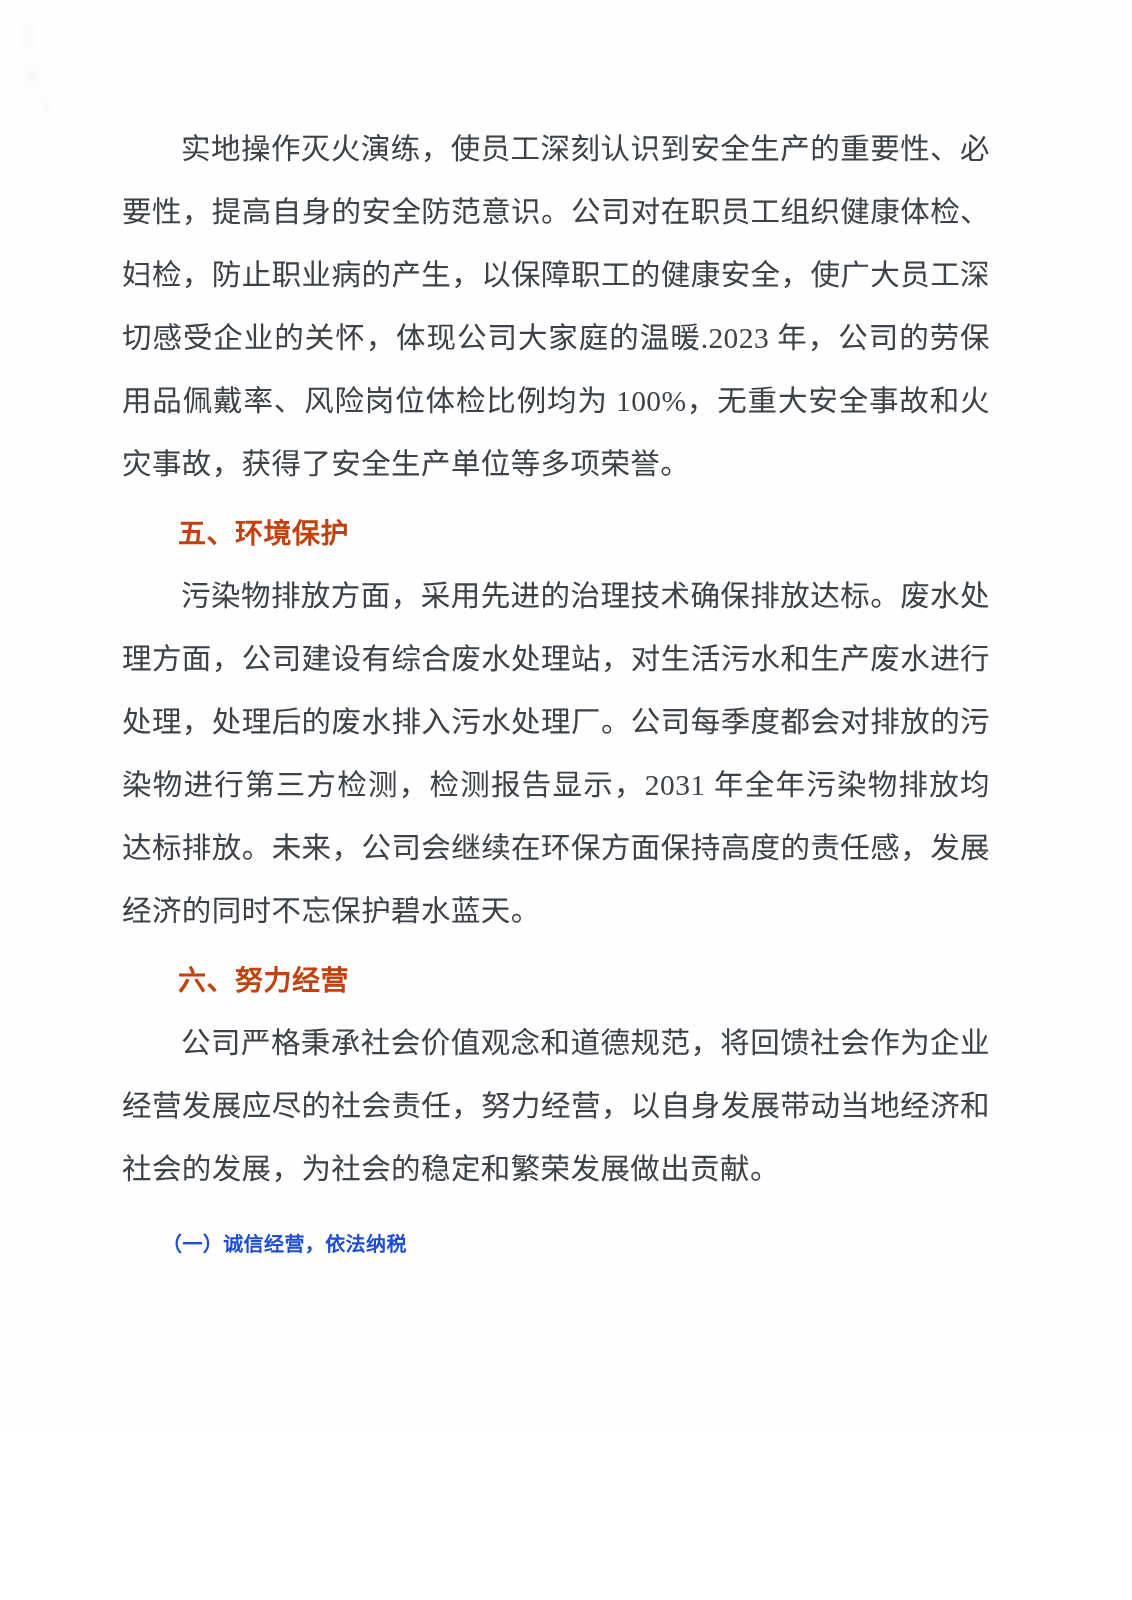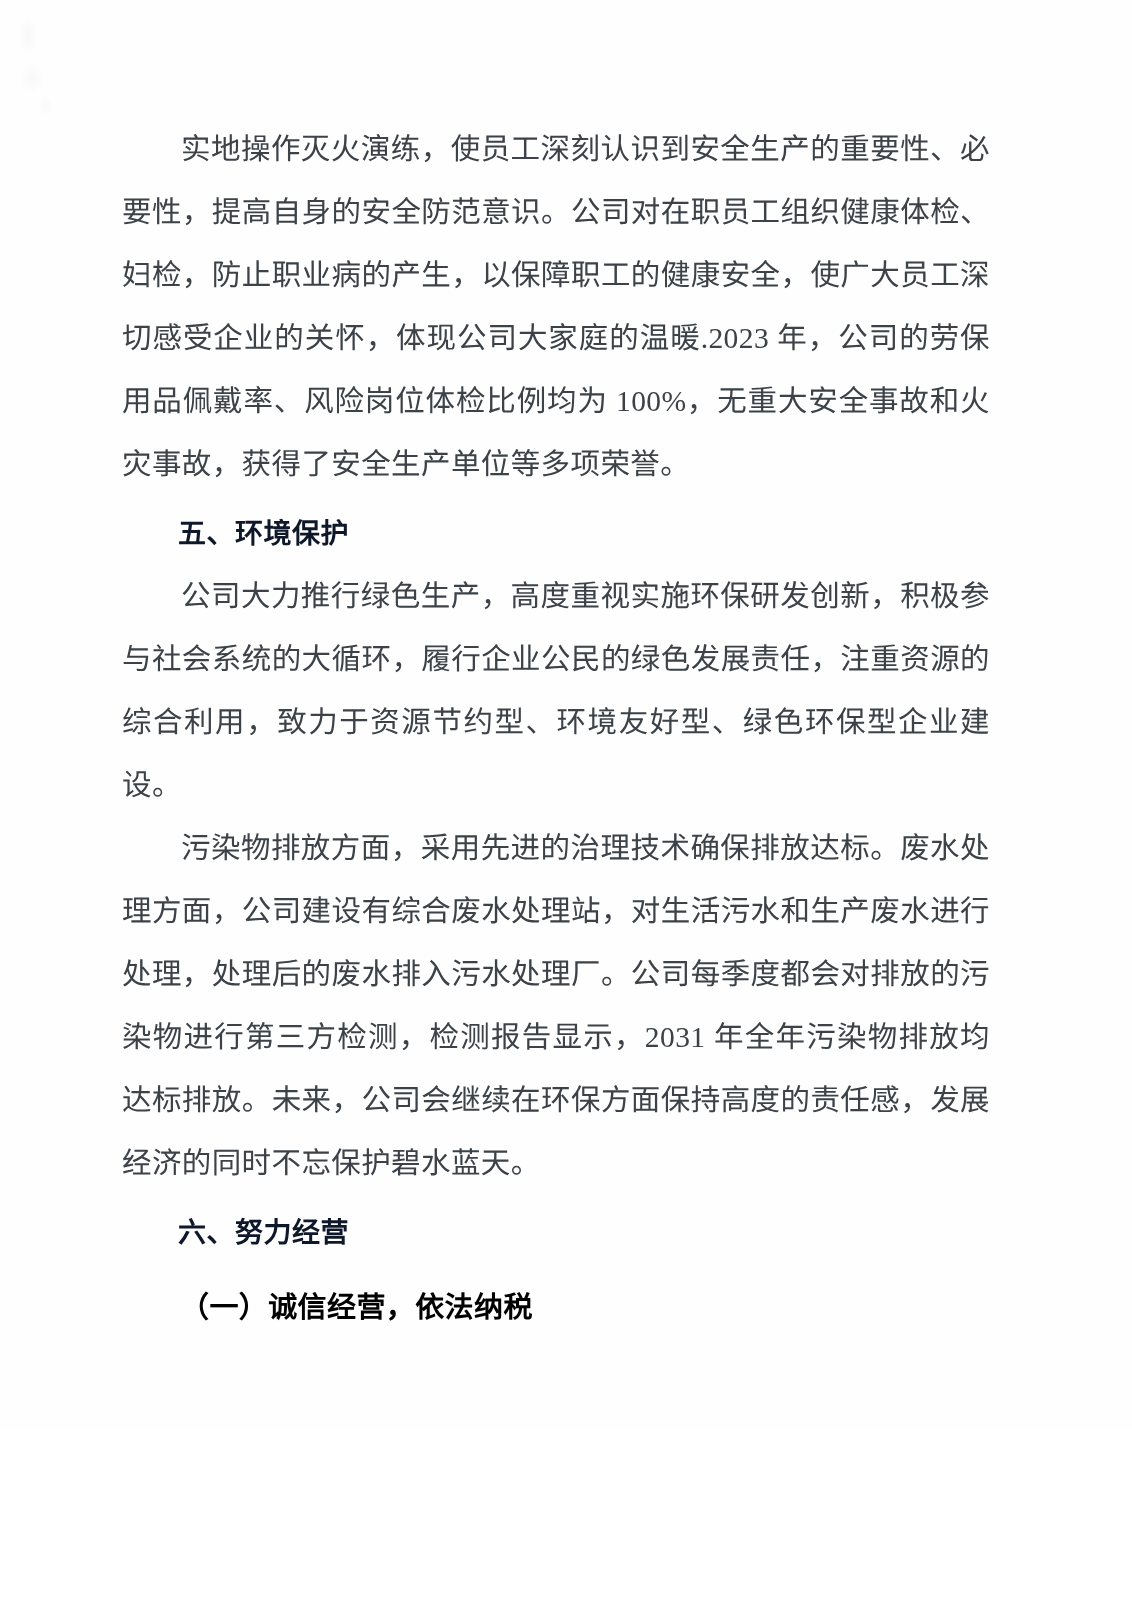--- a/index.html
+++ b/index.html
@@ -60,30 +60,30 @@
   }
   .para.last-line-left {
     text-align-last: left;
   }
   .heading {
     margin: 0;
     font-family: "Liberation Sans", "DejaVu Sans", sans-serif;
     font-weight: bold;
     font-size: 28px;
     line-height: 63px;
-    color: #0f172a;
+    color: #c2410c;
     text-indent: 2em;
     letter-spacing: 0.5px;
   }
   .subheading {
     margin: 0;
     font-family: Liberation Serif, serif;
-    font-size: 29px;
+    font-size: 20px;
     line-height: 63px;
-    color: #000000;
+    color: #1d4ed8;
     text-indent: 2em;
     letter-spacing: 0.4px;
   }
   .gap-sm { height: 6px; }
   .gap-md { height: 12px; }
 </style>
 </head>
 <body>
 
 <div class="page">
@@ -91,28 +91,28 @@
   <div class="scan-artifact-corner"></div>
 
   <div class="content">
 
     <p class="para last-line-left">实地操作灭火演练，使员工深刻认识到安全生产的重要性、必要性，提高自身的安全防范意识。公司对在职员工组织健康体检、妇检，防止职业病的产生，以保障职工的健康安全，使广大员工深切感受企业的关怀，体现公司大家庭的温暖.2023 年，公司的劳保用品佩戴率、风险岗位体检比例均为 100%，无重大安全事故和火灾事故，获得了安全生产单位等多项荣誉。</p>
 
     <div class="gap-sm"></div>
 
     <h2 class="heading">五、环境保护</h2>
 
-    <p class="para last-line-left">公司大力推行绿色生产，高度重视实施环保研发创新，积极参与社会系统的大循环，履行企业公民的绿色发展责任，注重资源的综合利用，致力于资源节约型、环境友好型、绿色环保型企业建设。</p>
 
     <p class="para last-line-left">污染物排放方面，采用先进的治理技术确保排放达标。废水处理方面，公司建设有综合废水处理站，对生活污水和生产废水进行处理，处理后的废水排入污水处理厂。公司每季度都会对排放的污染物进行第三方检测，检测报告显示，2031 年全年污染物排放均达标排放。未来，公司会继续在环保方面保持高度的责任感，发展经济的同时不忘保护碧水蓝天。</p>
 
     <div class="gap-sm"></div>
 
     <h2 class="heading">六、努力经营</h2>
 
+    <p class="para last-line-left">公司严格秉承社会价值观念和道德规范，将回馈社会作为企业经营发展应尽的社会责任，努力经营，以自身发展带动当地经济和社会的发展，为社会的稳定和繁荣发展做出贡献。</p>
 
     <div class="gap-md"></div>
 
     <h3 class="subheading">（一）诚信经营，依法纳税</h3>
 
   </div>
 
   <div class="scan-artifact-mark"></div>
 
 </div>

